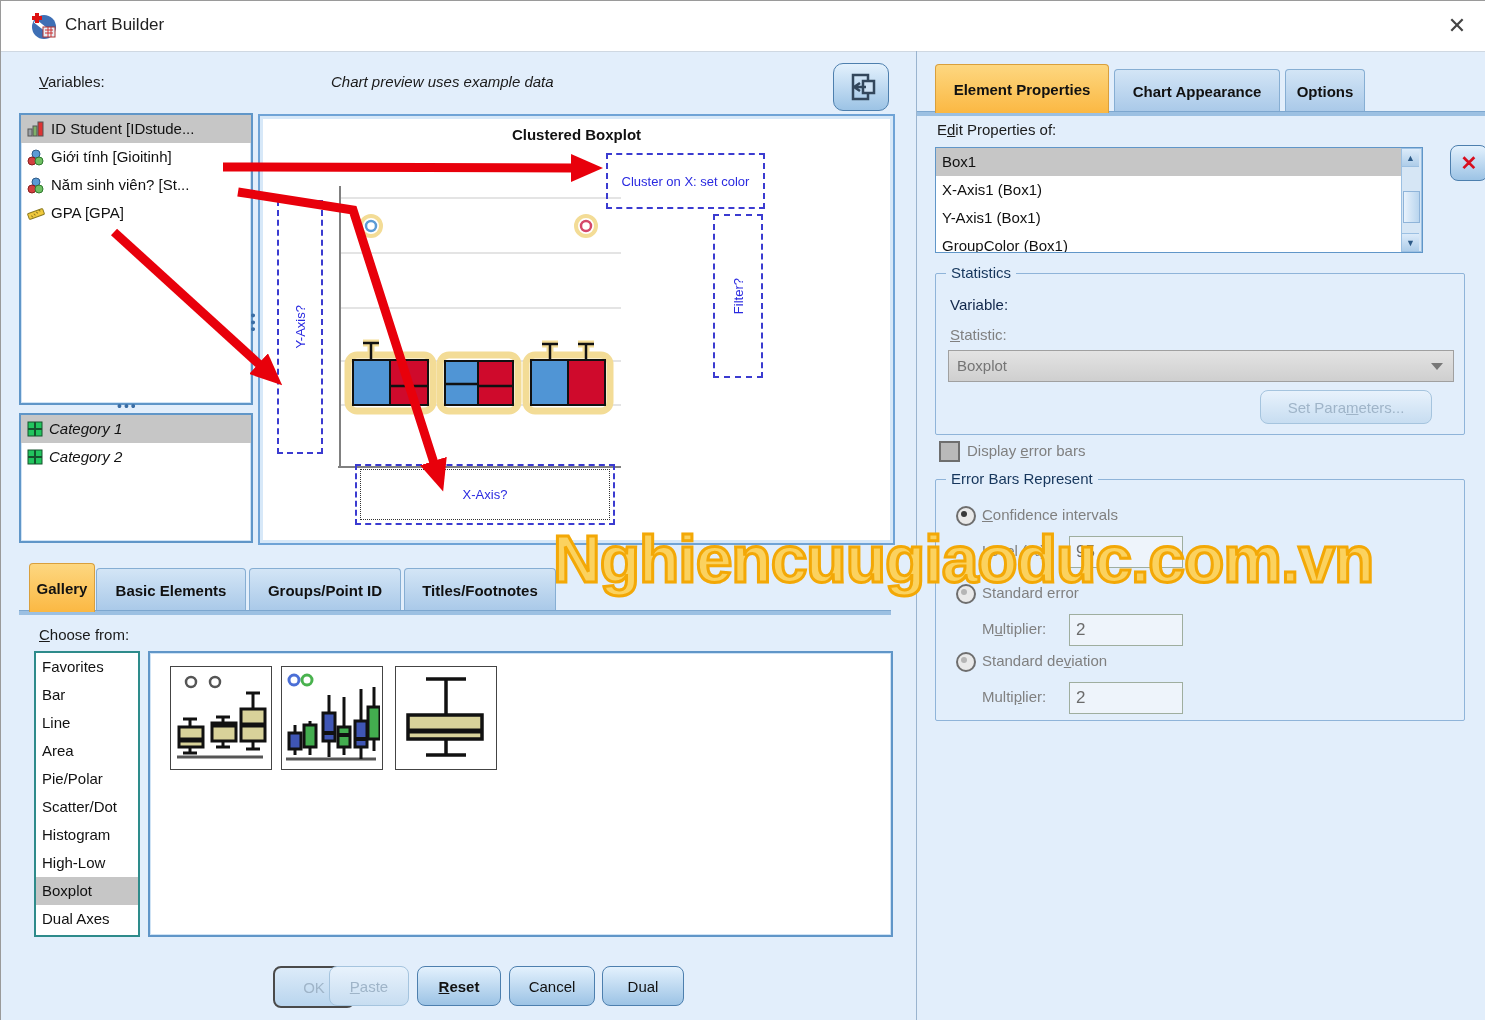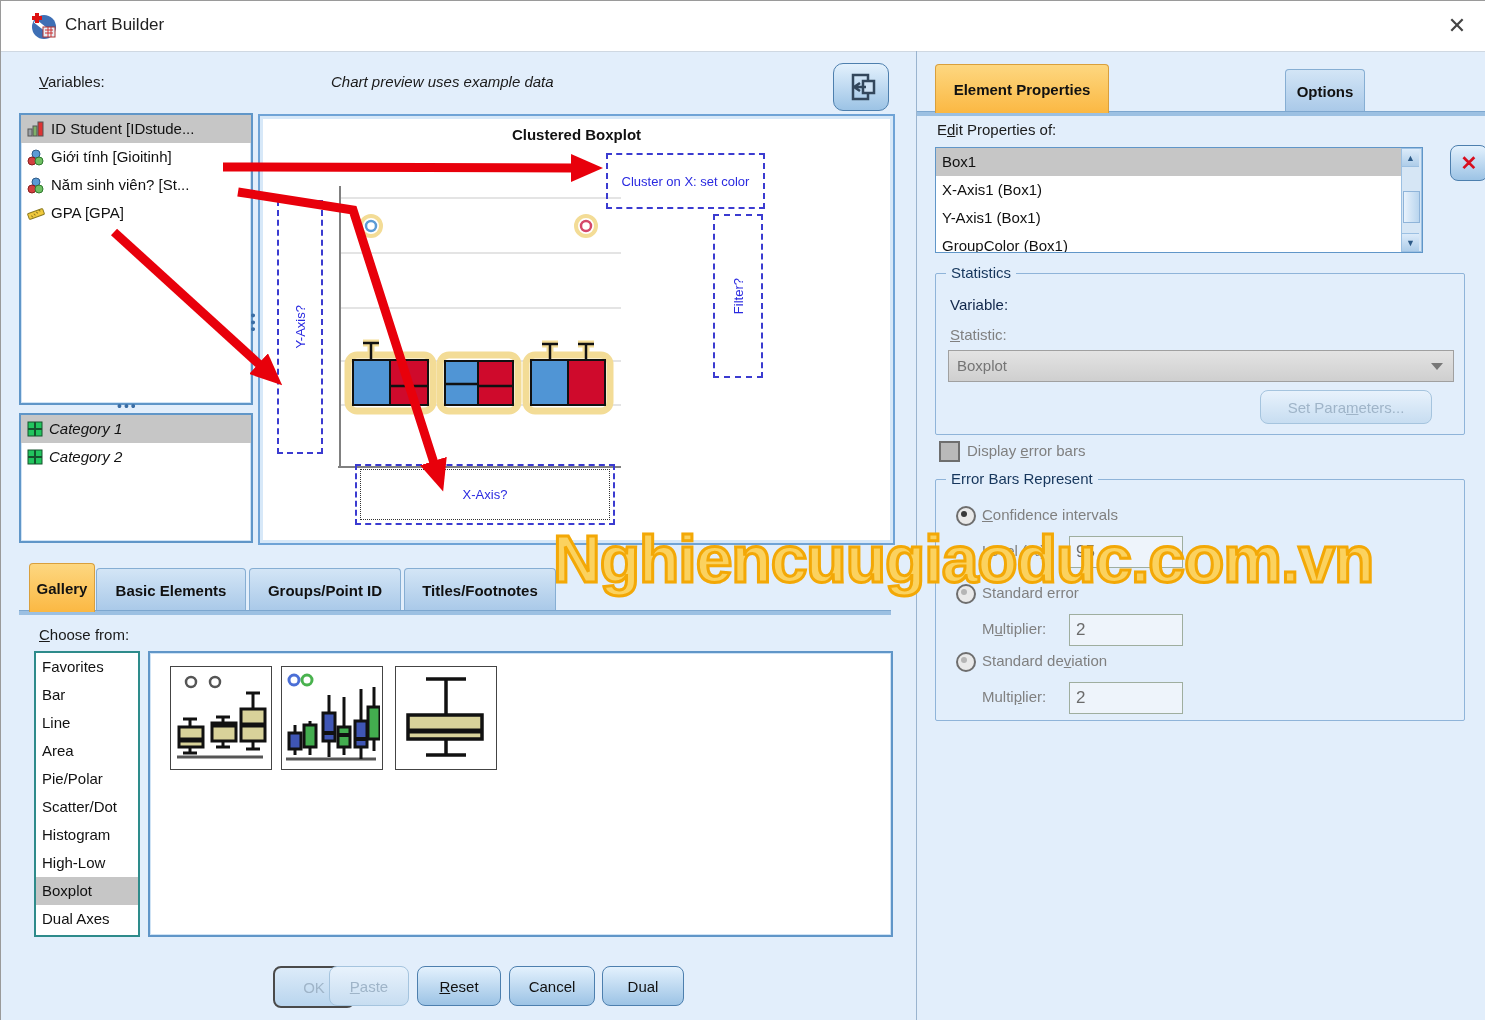--- a/index.html
+++ b/index.html
@@ -314,34 +314,37 @@
       </svg>
     </div>
   </div>
 
   <div class="btn default-disabled" style="left:240px;top:965px;width:78px;height:38px;">
       <span>OK</span>
     </div>
   <div class="btn disabled" style="left:328px;top:965px;width:78px;height:38px;">
       <span><u>P</u>aste</span>
     </div>
-  <div class="btn" style="left:416px;top:965px;width:82px;height:38px;">
+  <div class="btn" style="left:416px;top:965px;width:82px;height:38px;font-weight:bold;">
       <span><u>R</u>eset</span>
     </div>
   <div class="btn" style="left:508px;top:965px;width:84px;height:38px;">
       <span>Cancel</span>
     </div>
   <div class="btn" style="left:601px;top:965px;width:80px;height:38px;">
       <span>Dual</span>
     </div>
 
   <div style="position:absolute;left:915px;top:50px;width:570px;height:970px;border-left:1px solid #9ab4cf;">
 
     <div class="tab active" style="left:18px;top:13px;width:172px;height:48px;">
       <span>Element Properties</span>
+    </div>
+    <div class="tab" style="left:197px;top:18px;width:164px;height:43px;">
+      <span>Chart Appearance</span>
     </div>
     <div class="tab" style="left:368px;top:18px;width:78px;height:43px;">
       <span>Options</span>
     </div>
     <div class="tabline" style="left:0px;top:60px;width:570px;"></div>
 
     <div class="lbl" style="left:20px;top:70px;">E<u>d</u>it Properties of:</div>
 
     <div class="listbox" style="left:18px;top:96px;width:486px;height:104px;border:1px solid #6096c8;box-shadow:none;">
       <div class="row sel">

